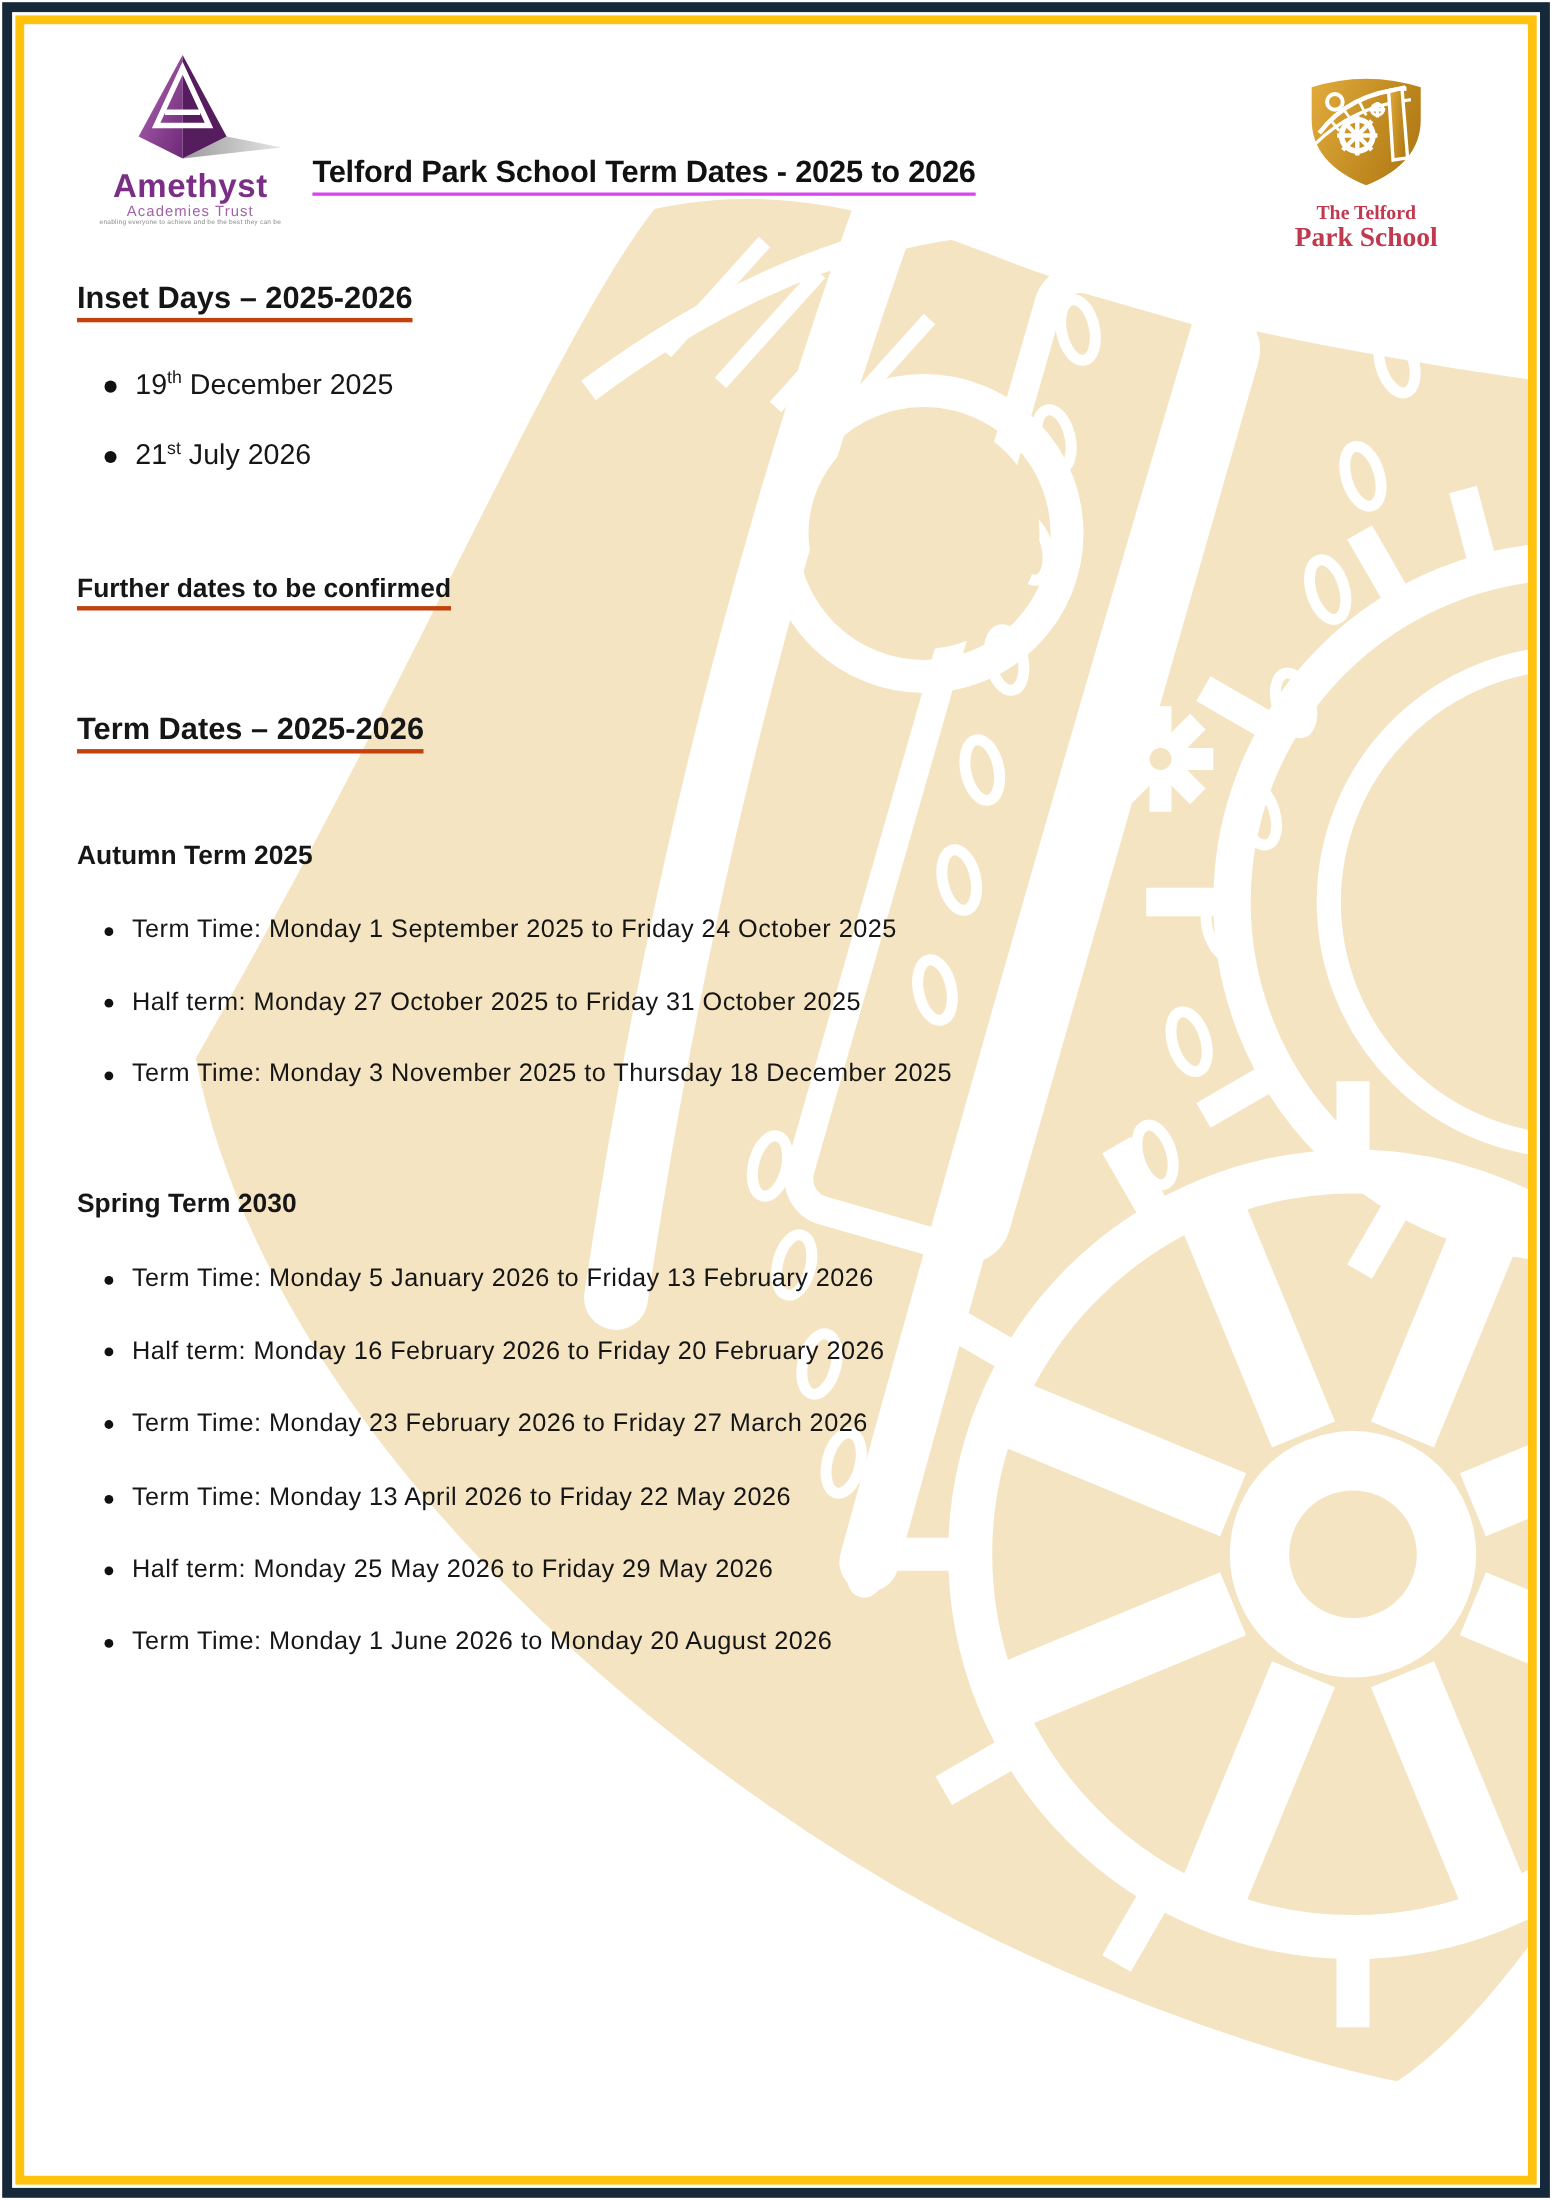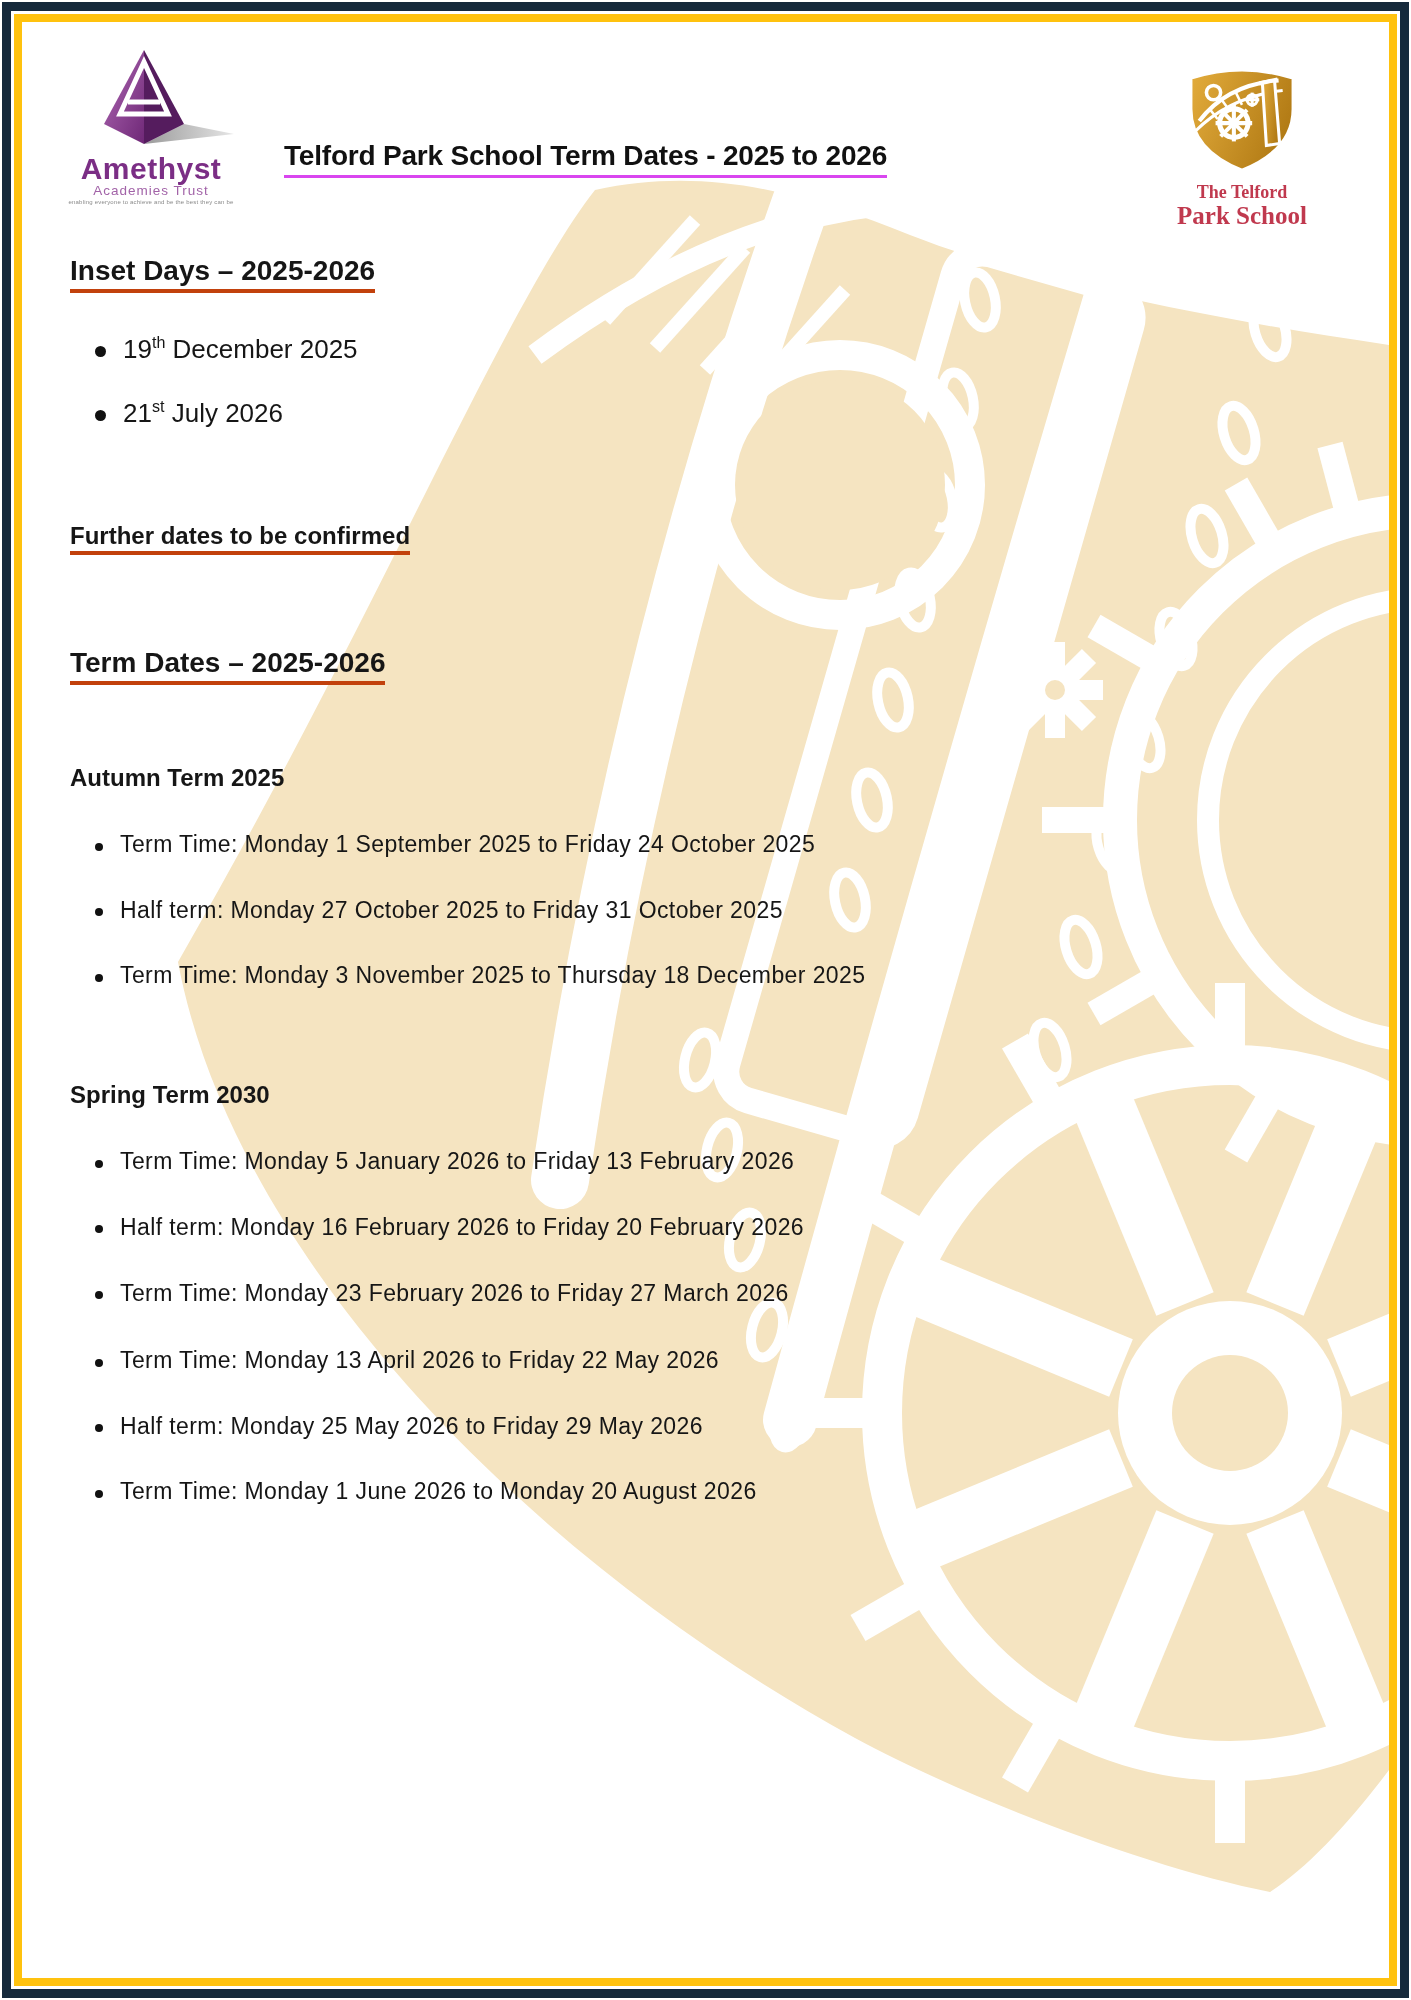--- a/index.html
+++ b/index.html
@@ -16,21 +16,21 @@
   .frame-navy{position:absolute;inset:2px;border:9px solid #15293B;z-index:6;pointer-events:none;}
   .frame-yellow{position:absolute;inset:14px;border:8px solid #FFC20E;z-index:6;pointer-events:none;}
 
   .content{position:absolute;inset:22px;overflow:hidden;}
 
   
   .watermark{position:absolute;left:128px;top:158px;width:1261px;height:1730px;z-index:0;}
   .watermark svg{display:block;width:100%;height:100%;}
 
   
-  .amethyst{position:absolute;left:40px;top:26px;width:178px;text-align:center;z-index:2;}
+  .amethyst{position:absolute;left:62px;top:26px;width:178px;text-align:center;z-index:2;}
   .amethyst .word{font-weight:bold;font-size:30px;color:#7B2E85;line-height:1;margin-top:-2px;letter-spacing:.5px;}
   .amethyst .sub{font-size:13.5px;color:#A263A8;line-height:1.1;letter-spacing:1px;}
   .amethyst .tag{font-size:6px;color:#8a8a8a;line-height:1.2;letter-spacing:.2px;}
 
   .telford{position:absolute;left:1142px;top:34px;width:156px;text-align:center;z-index:2;}
   .telford .l1{font-family:"Liberation Serif","DejaVu Serif",serif;font-weight:bold;font-size:18px;color:#C0394E;line-height:1.15;margin-top:2px;}
   .telford .l2{font-family:"Liberation Serif","DejaVu Serif",serif;font-weight:bold;font-size:25px;color:#C0394E;line-height:1.05;}
 
   .doc-title{
     position:absolute;left:262px;top:118px;z-index:2;

